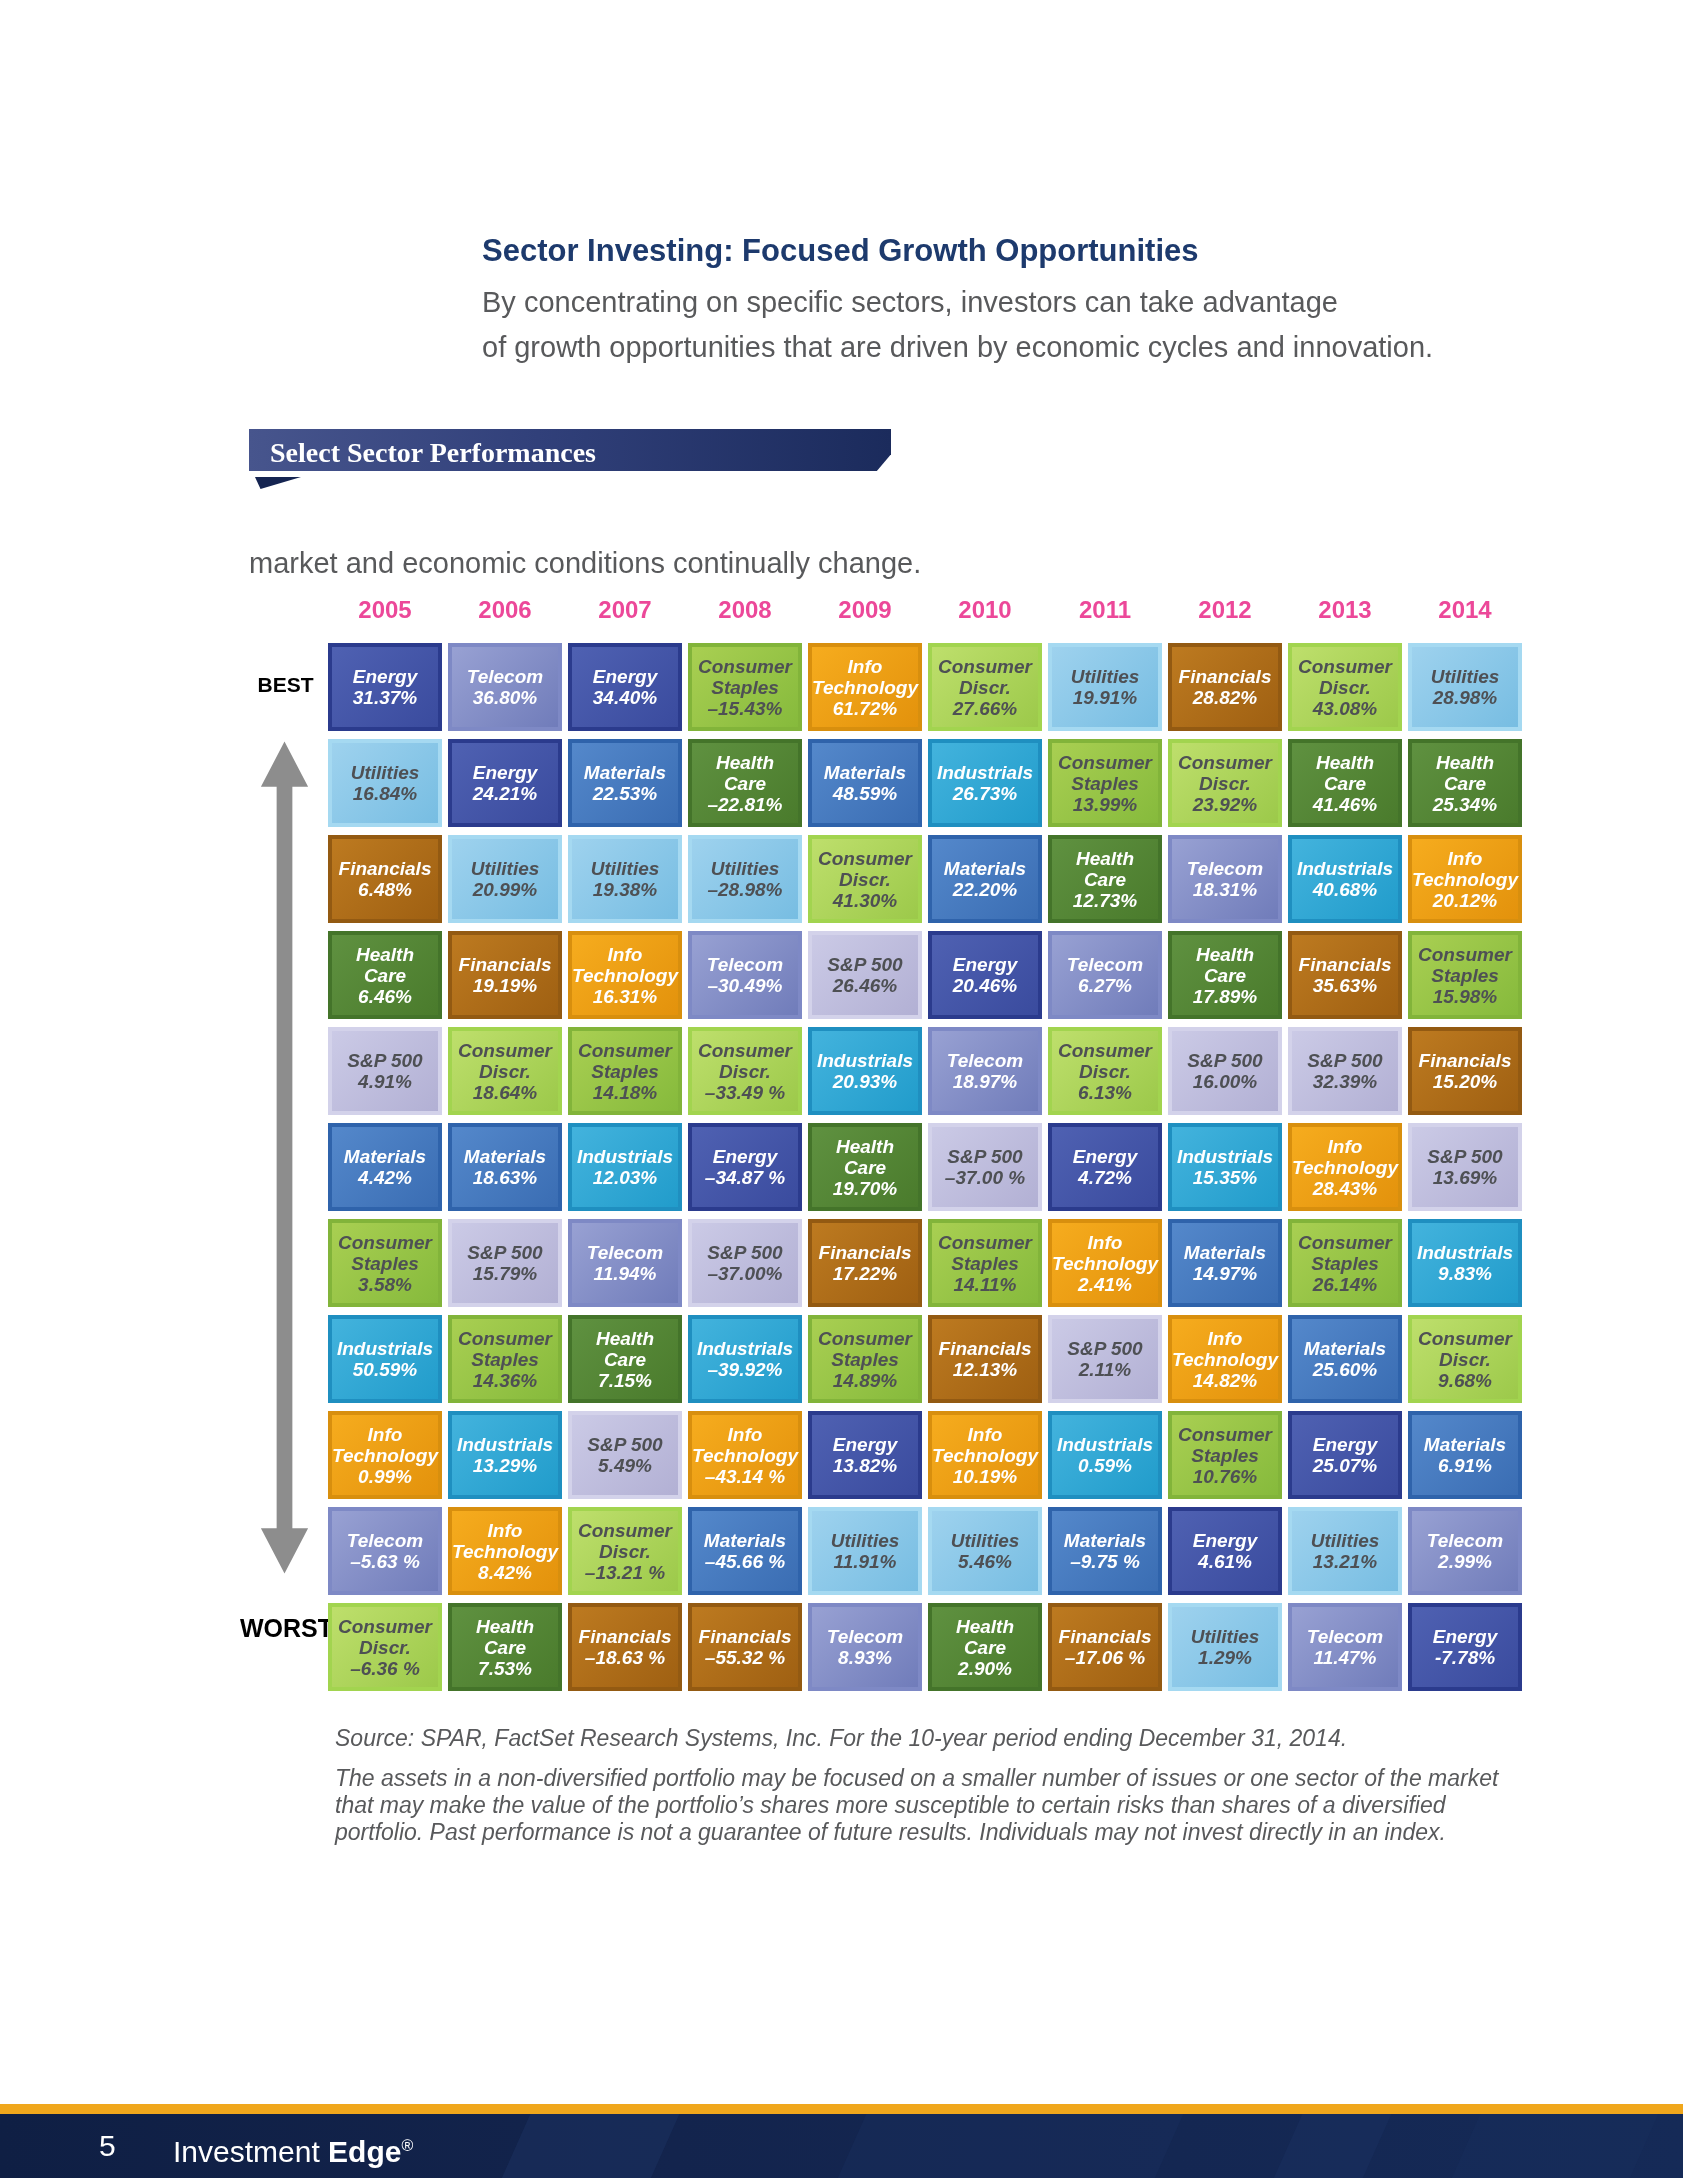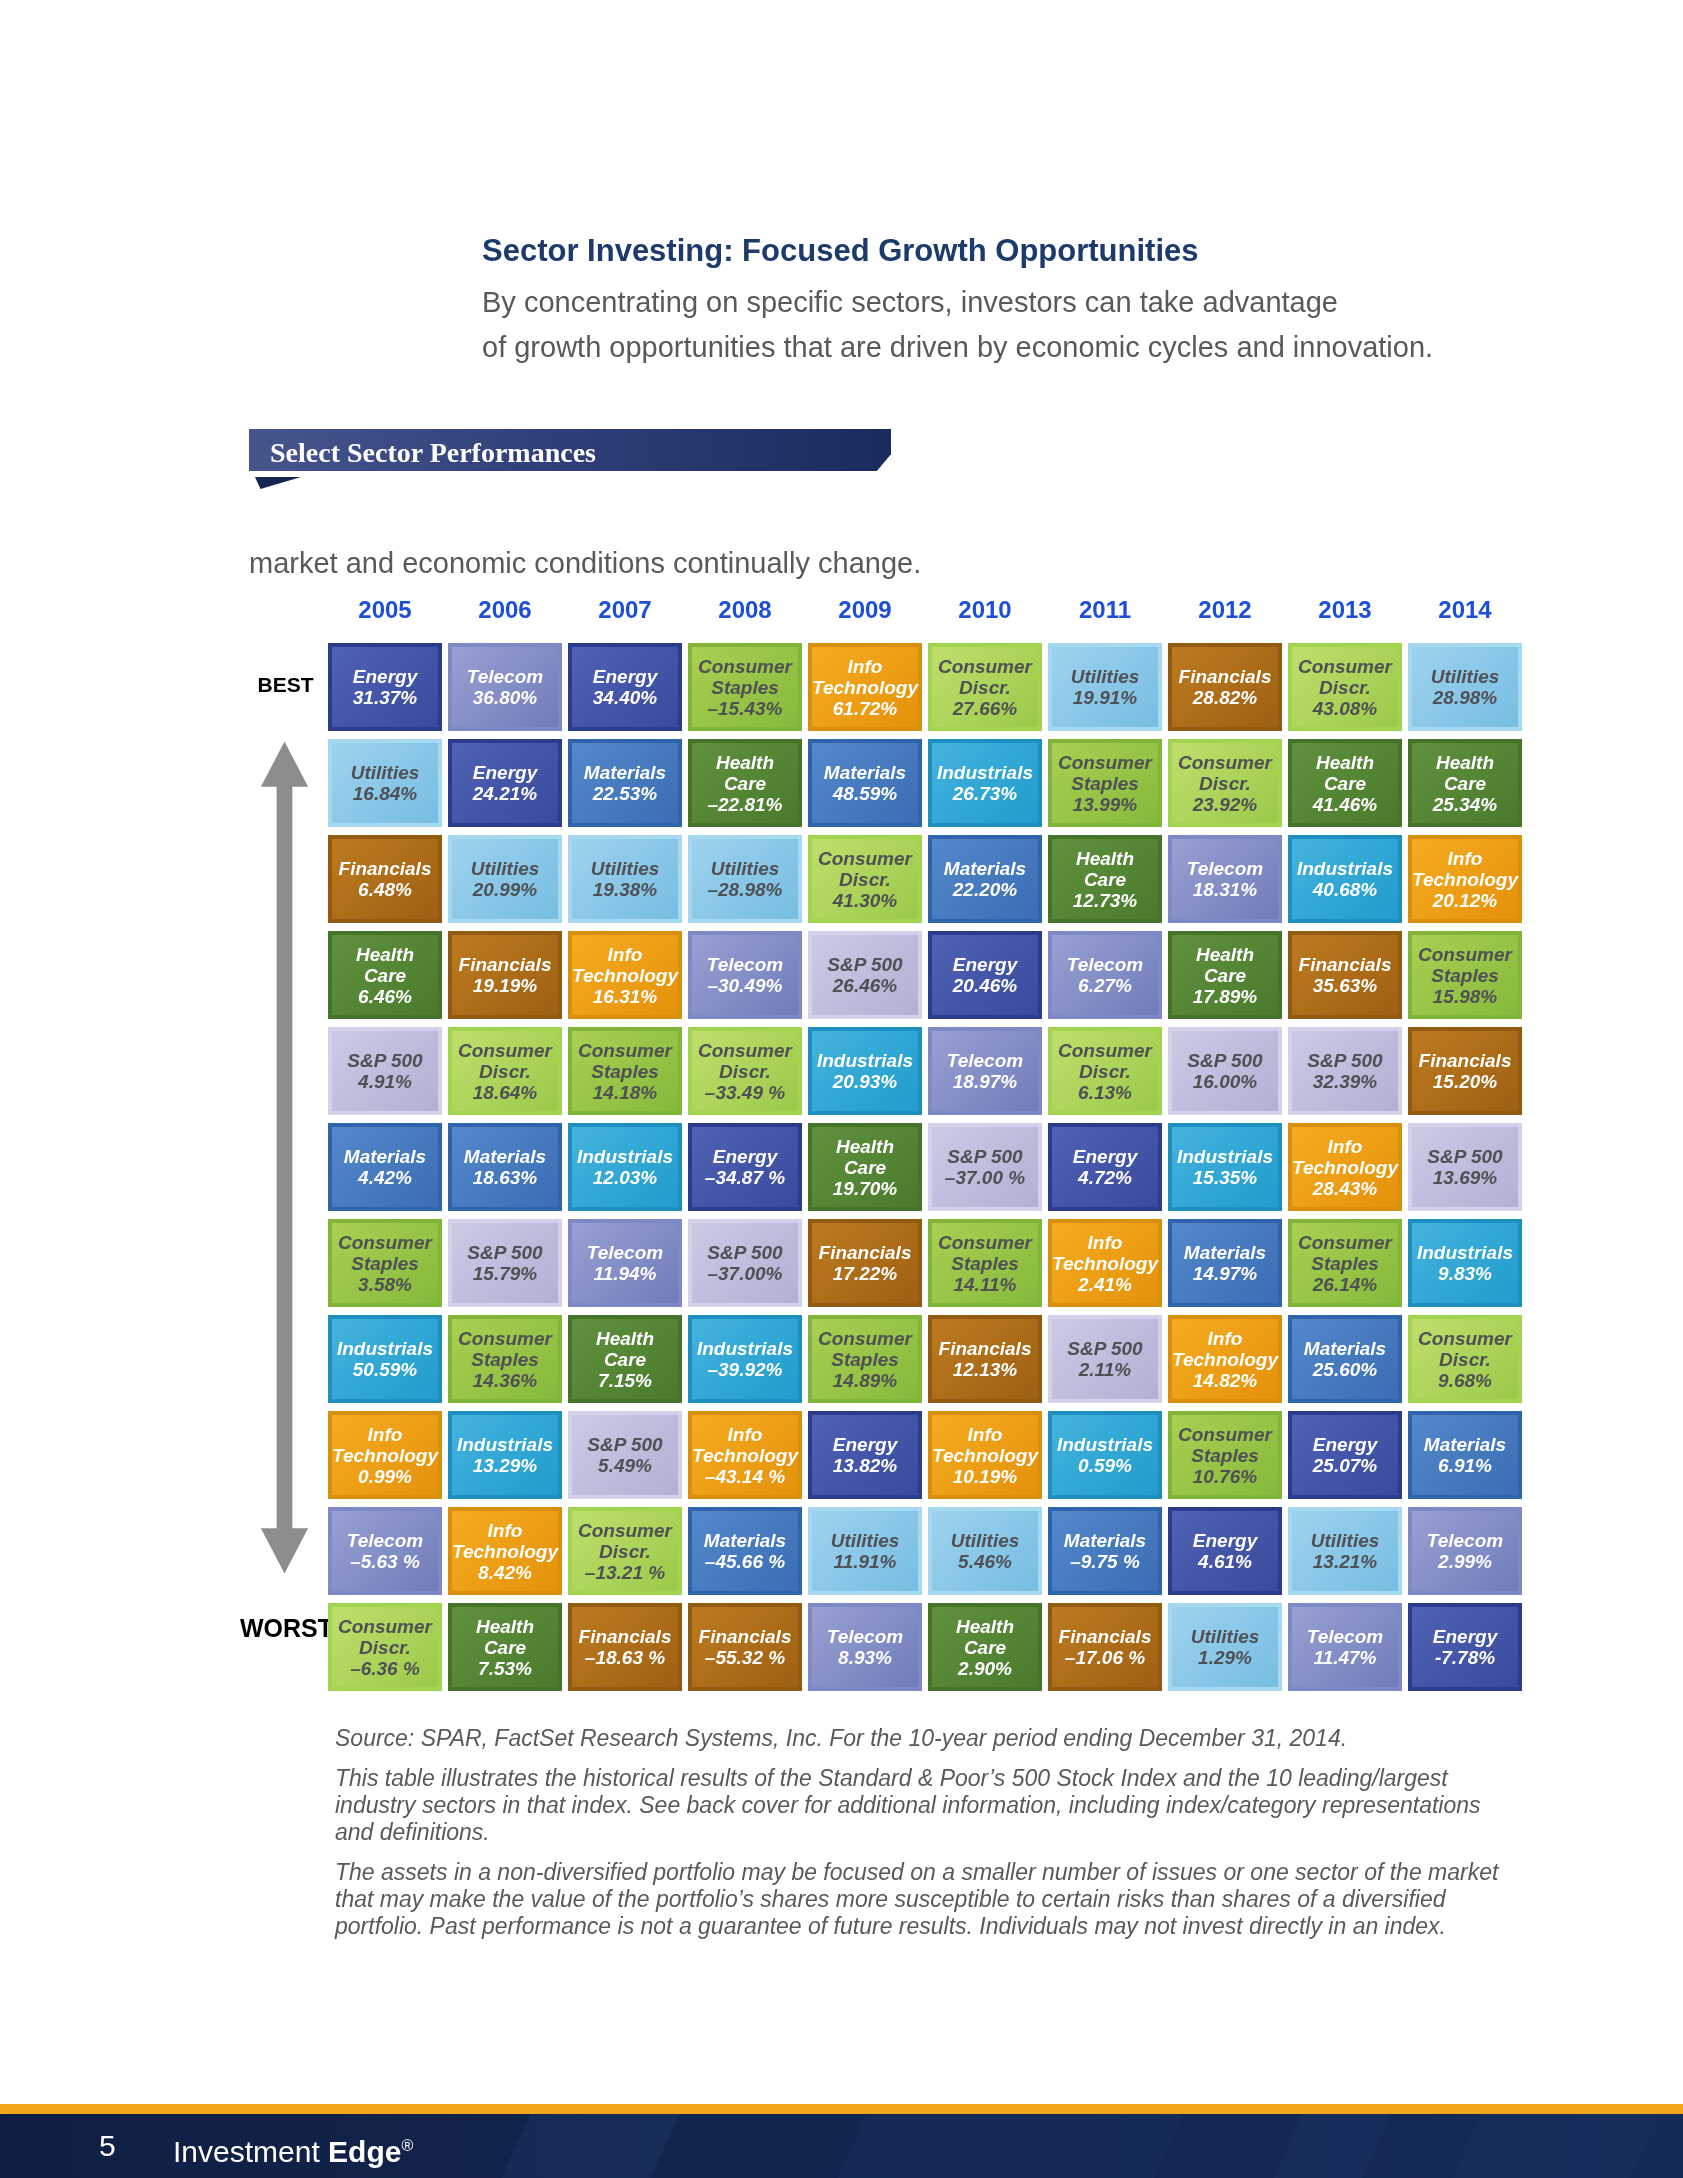--- a/index.html
+++ b/index.html
@@ -34,21 +34,21 @@
   .section-desc{
     position:absolute;left:249px;top:496px;margin:0;
     font-size:29px;color:#58595b;line-height:45px;
   }
   
   .years-row{
     position:absolute;left:328px;top:596px;
     display:grid;grid-template-columns:repeat(10,114px);column-gap:6px;
   }
   .year{
-    text-align:center;font-size:24px;font-weight:bold;color:#1d4ed8;
+    text-align:center;font-size:24px;font-weight:bold;color:#ec4899;
   }
   .quilt{
     position:absolute;left:328px;top:643px;
     display:grid;grid-template-columns:repeat(10,114px);
     grid-auto-rows:88px;column-gap:6px;row-gap:8px;font-style:italic;
   }
   .tile{
     box-sizing:border-box;border:4px solid transparent;
     display:flex;flex-direction:column;align-items:center;justify-content:center;
     text-align:center;font-weight:bold;font-size:19px;line-height:21px;
@@ -573,21 +573,20 @@
         <span class="val">11.47%</span>
       </div>
       <div class="tile" style="border-color: rgb(43, 59, 141); background: linear-gradient(135deg, rgb(79, 97, 178), rgb(58, 75, 158)); color: rgb(255, 255, 255);">
         <span>Energy</span>
         <span class="val">-7.78%</span>
       </div>
     </div>
 
   <div class="notes">
     <p>Source: SPAR, FactSet Research Systems, Inc. For the 10-year period ending December 31, 2014.</p>
-    <p>This table illustrates the historical results of the Standard &amp; Poor’s 500 Stock Index and the 10 leading/largest industry sectors in that index. See back cover for additional information, including index/category representations and definitions.</p>
     <p>The assets in a non-diversified portfolio may be focused on a smaller number of issues or one sector of the market that may make the value of the portfolio’s shares more susceptible to certain risks than shares of a diversified portfolio. Past performance is not a guarantee of future results. Individuals may not invest directly in an index.</p>
   </div>
 
   <div class="footer-gold"></div>
   <div class="footer-band">
     <div class="tex t1"></div>
     <div class="tex t2"></div>
     <div class="tex t3"></div>
     <div class="tex t4"></div>
     <span class="footer-page">5</span>

